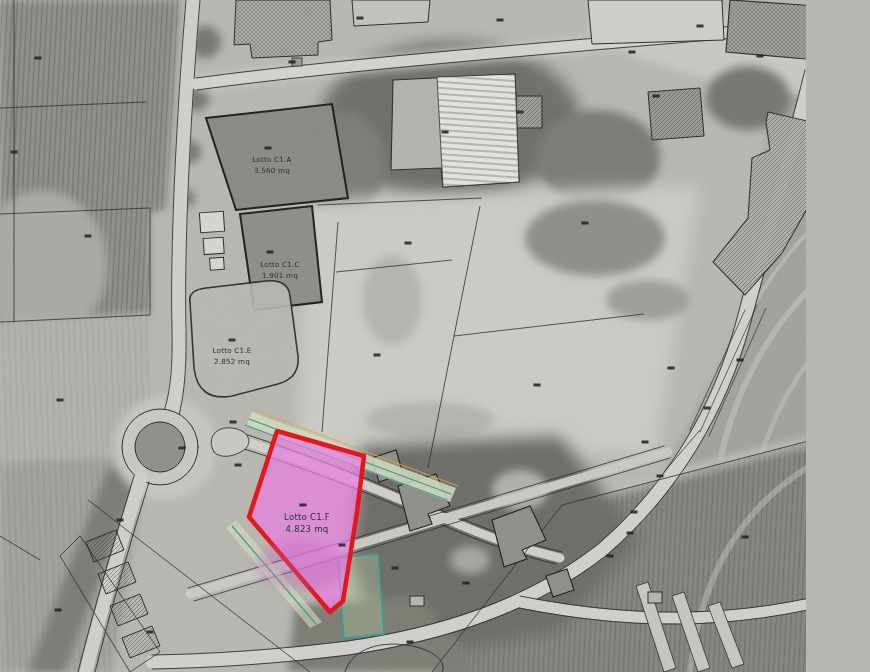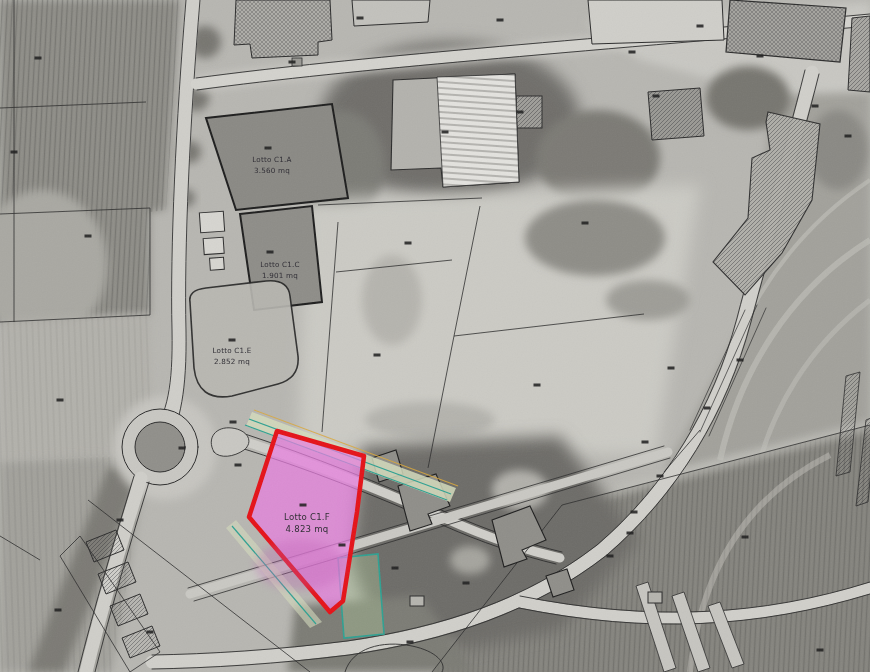--- a/index.html
+++ b/index.html
@@ -1,16 +1,16 @@
 <!DOCTYPE html>
 <html><head>
 <meta charset="utf-8">
 <style>
   html,body{margin:0;padding:0;background:#b7b6b1;}
-  .stage{position:relative;width:870px;height:672px;overflow:hidden;
+  .stage{position:relative;width:806px;height:672px;overflow:hidden;
          font-family:"DejaVu Sans",sans-serif;}
   svg{display:block;}
   text{font-family:"DejaVu Sans",sans-serif;}
   .lot-label{font-size:7.2px;letter-spacing:.2px;}
   .lot-label-big{font-size:8.6px;letter-spacing:.2px;}
 </style>
 </head>
 <body>
 
 <div class="stage">

